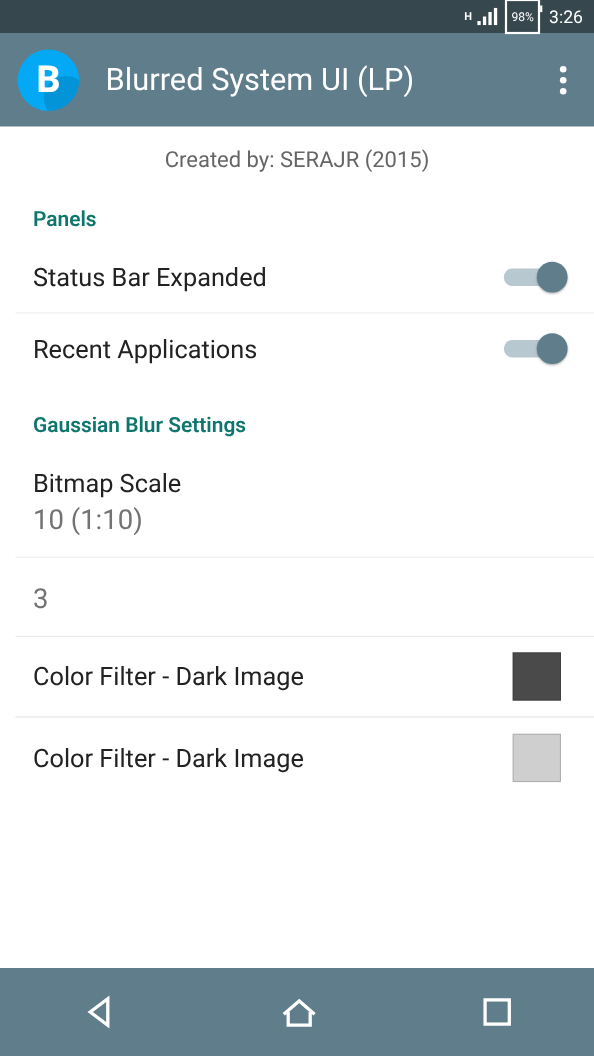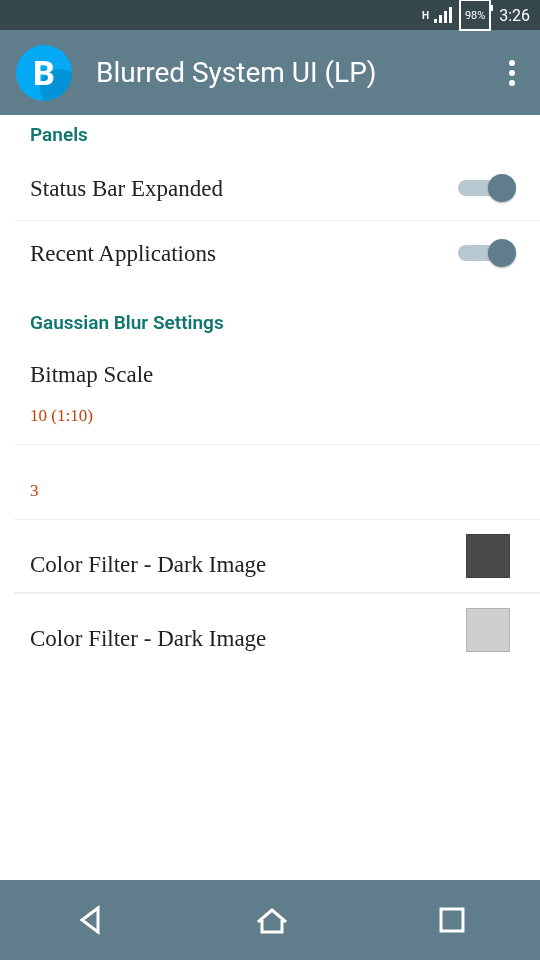--- a/index.html
+++ b/index.html
@@ -13,25 +13,25 @@
   .app-bar { height: 85px; background: #607d8b; display: flex; align-items: center; padding: 0 16px; color: #fff; }
   .app-icon { width: 56px; height: 56px; border-radius: 50%; background: #03a9f4; display: flex; align-items: center; justify-content: center; margin-right: 24px; position: relative; overflow: hidden; }
   .app-icon::after { content: ""; position: absolute; right: -8px; bottom: -8px; width: 40px; height: 40px; background: rgba(0,0,0,.12); border-radius: 50%; }
   .app-icon span { font-size: 34px; font-weight: 800; color: #fff; position: relative; z-index: 1; }
   .app-title { flex: 1; font-size: 28px; font-weight: 400; }
   .overflow { width: 24px; display: flex; flex-direction: column; align-items: center; gap: 4px; }
   .overflow span { width: 6px; height: 6px; background: #fff; border-radius: 50%; }
   .content { height: 765px; overflow-y: auto; }
   .created-by { text-align: center; color: #666; font-size: 20px; padding: 18px 0 22px; }
   .section-header { color: #0f766e; font-size: 19px; font-weight: 600; padding: 8px 30px 10px; }
-  .item { padding: 18px 30px; display: flex; align-items: flex-end; position: relative; font-family: Liberation Serif, serif; }
+  .item { padding: 18px 30px; display: flex; align-items: center; position: relative; }
   .item.short { padding-top: 14px; padding-bottom: 14px; }
   .item-text { flex: 1; }
   .item-title { font-size: 23px; color: #222; }
-  .item-sub { font-size: 17px; color: #c2410c; margin-top: 18px; }
+  .item-sub { font-size: 25px; color: #737373; margin-top: 6px; }
   .divider { height: 1px; background: #ededed; margin-left: 14px; }
   .switch { width: 52px; height: 28px; position: relative; }
   .switch .track { position: absolute; top: 6px; left: 0; width: 40px; height: 16px; background: #b8c8d0; border-radius: 8px; }
   .switch .thumb { position: absolute; top: 0; right: -6px; width: 28px; height: 28px; background: #607d8b; border-radius: 50%; box-shadow: 0 1px 2px rgba(0,0,0,.3); }
   .color-swatch { width: 44px; height: 44px; border: 1px solid rgba(0,0,0,.15); }
   .gap { height: 18px; }
   .nav-bar { height: 80px; background: #607d8b; display: flex; align-items: center; justify-content: space-around; }
   .nav-bar svg { stroke: #fff; fill: none; stroke-width: 3; }
 </style>
 </head>
@@ -54,20 +54,21 @@
     </div>
   <div class="app-title">Blurred System UI (LP)</div>
   <div class="overflow">
       <span></span>
       <span></span>
       <span></span>
     </div>
 </div>
 
 <div class="content">
+  <div class="created-by">Created by: SERAJR (2015)</div>
 
   <div class="section-header">Panels</div>
 
   <div class="item">
     <div class="item-text">
         <div class="item-title">Status Bar Expanded</div>
       </div>
     <div class="switch">
         <div class="track"></div>
         <div class="thumb"></div>

